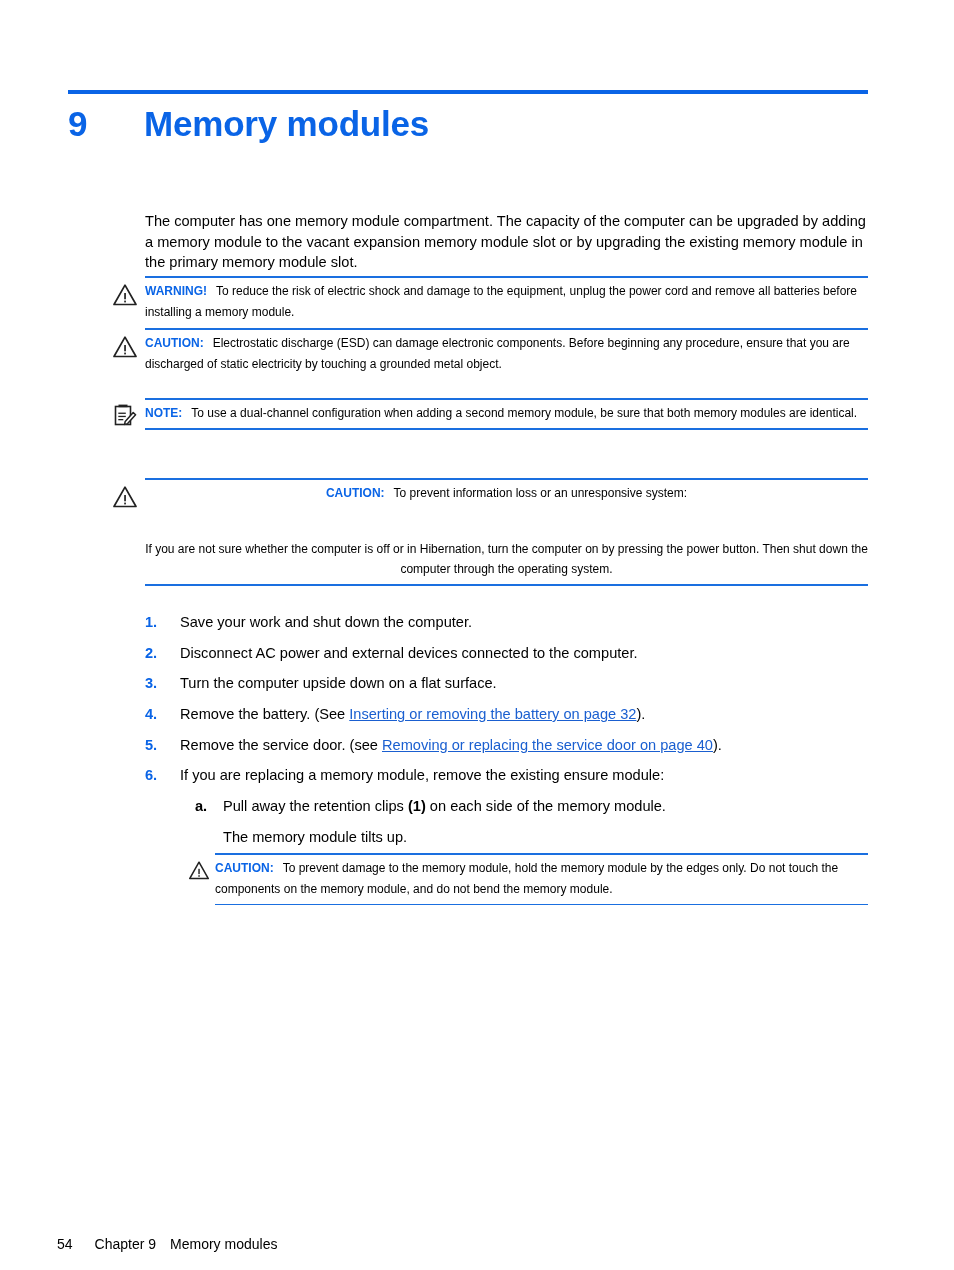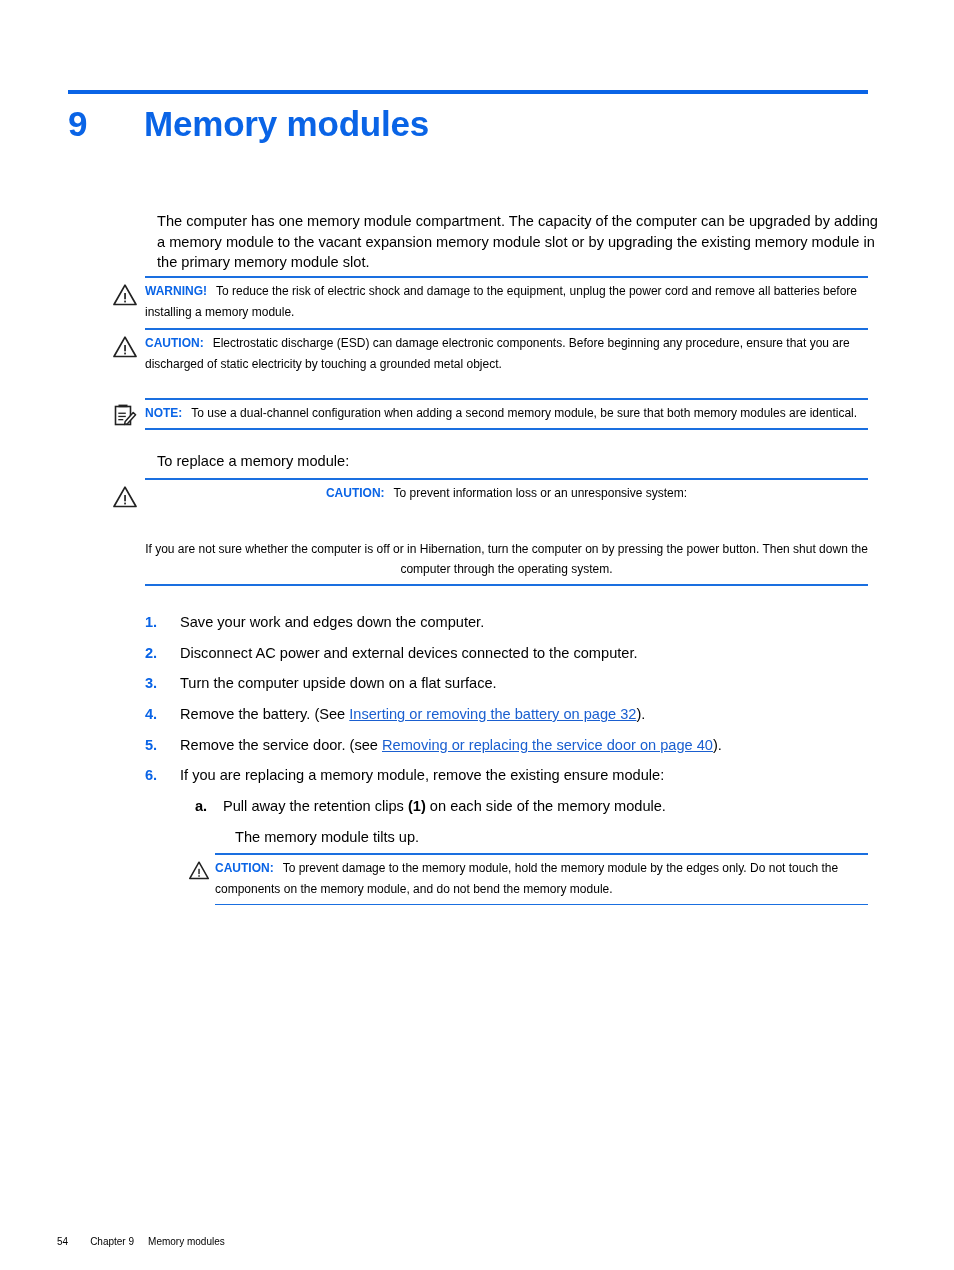--- a/index.html
+++ b/index.html
@@ -50,21 +50,20 @@
     flex: 0 0 76px;
   }
   .chapter-title {
     flex: 1 1 auto;
   }
   .para {
     position: absolute;
     font-size: 14.6px;
     line-height: 20.6px;
     color: #000;
-    margin-left: 12px;
   }
   .body-para {
     left: 145px;
     width: 725px;
   }
 
   
   .admon {
     position: absolute;
     box-sizing: border-box;
@@ -130,21 +129,21 @@
     color: #1a5fd0;
     text-decoration: underline;
   }
   .bold { font-weight: bold; }
 
   
   .footer {
     position: absolute;
     left: 57px;
     top: 1192px;
-    font-size: 10px;
+    font-size: 14px;
     color: #000;
     display: flex;
     align-items: baseline;
   }
   .footer-page { margin-right: 22px; }
   .footer-chapter { margin-right: 14px; margin-top: 44px; }
 
   svg { display: block; }
 </style>
 </head>
@@ -199,41 +198,40 @@
           <rect x="6.3" y="13.8" width="7.5" height="1.3" fill="#222"></rect>
           <rect x="6.3" y="17" width="5" height="1.3" fill="#222"></rect>
           <path d="M13.2 19.4 L21.2 10.6 L23.6 12.8 L15.6 21.6 L12.6 22.4 Z" fill="#ffffff" stroke="#222" stroke-width="1.5" stroke-linejoin="round"></path>
         </svg>
       </span>
       <span class="admon-label">NOTE:</span><span class="admon-label-gap"></span><span>To use a dual-channel configuration when adding a second memory module, be sure that both memory modules are identical.</span>
     </div>
     <div class="rule-bottom"></div>
   </div>
 
-  <div class="para body-para" style="top:451px;">To replace a memory module:</div>
 
   <div class="admon" style="left:145px; width:723px; top:478px;text-align:center;">
     <div class="rule-top"></div>
     <div class="admon-body">
       <span class="admon-icon">
         <svg width="26" height="24" viewBox="0 0 26 24">
           <path d="M13 2.2 L24 21.5 L2 21.5 Z" fill="none" stroke="#222" stroke-width="1.7" stroke-linejoin="round"></path>
           <rect x="12.2" y="10" width="1.7" height="6.3" fill="#222"></rect>
           <rect x="12.2" y="17.6" width="1.7" height="1.8" fill="#222"></rect>
         </svg>
       </span>
       <span class="admon-label">CAUTION:</span><span class="admon-label-gap"></span><span>To prevent information loss or an unresponsive system:</span>
       <div style="margin-top:35px;">If you are not sure whether the computer is off or in Hibernation, turn the computer on by pressing the power button. Then shut down the computer through the operating system.</div>
     </div>
     <div class="rule-bottom"></div>
   </div>
 
   <div class="olist-item" style="left:145px; width:723px; top:612px;">
     <span class="olist-marker">1.</span>
-    <span class="olist-text">Save your work and edges down the computer.</span>
+    <span class="olist-text">Save your work and shut down the computer.</span>
   </div>
 
   <div class="olist-item" style="left:145px; width:723px; top:643px;">
     <span class="olist-marker">2.</span>
     <span class="olist-text">Disconnect AC power and external devices connected to the computer.</span>
   </div>
 
   <div class="olist-item" style="left:145px; width:723px; top:673px;">
     <span class="olist-marker">3.</span>
     <span class="olist-text">Turn the computer upside down on a flat surface.</span>

